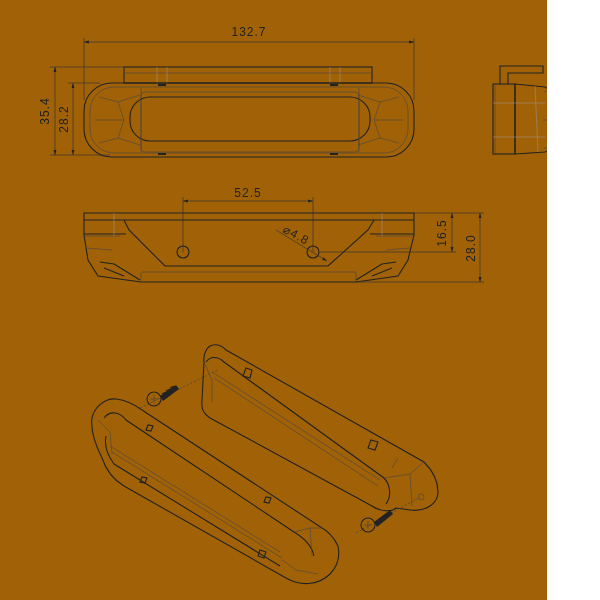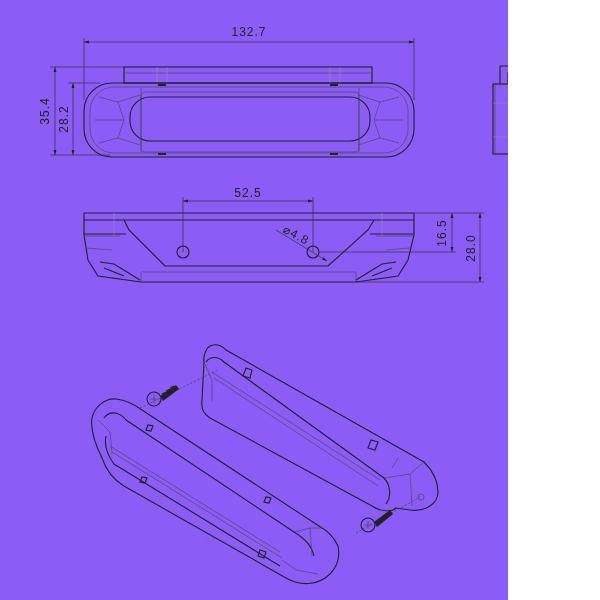--- a/index.html
+++ b/index.html
@@ -1,16 +1,16 @@
 <!DOCTYPE html>
 <html><head>
 <meta charset="utf-8">
 <style>
   html,body{margin:0;padding:0;background:#ffffff;}
-  #canvas{position:relative;width:508px;height:600px;background:#8b5cf6;overflow:hidden;}
+  #canvas{position:relative;width:547px;height:600px;background:#a16207;overflow:hidden;}
   svg{position:absolute;left:0;top:0;}
   .dim-text{font-family:"Liberation Sans",sans-serif;font-size:12px;fill:#222;letter-spacing:1px;}
   .ln{stroke:#222;stroke-width:1.1;fill:none;}
   .thin{stroke:#444;stroke-width:0.6;fill:none;}
   .dimln{stroke:#333;stroke-width:0.7;fill:none;}
   .faint{stroke:#999;stroke-width:0.5;fill:none;}
 </style>
 </head>
 <body>
 

